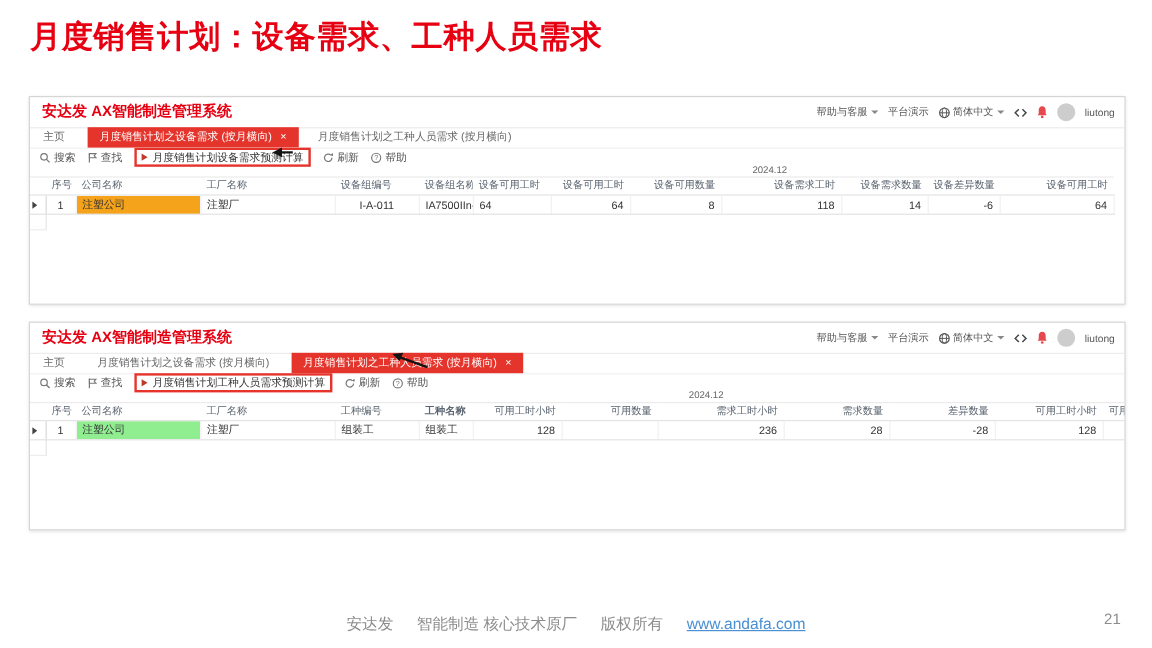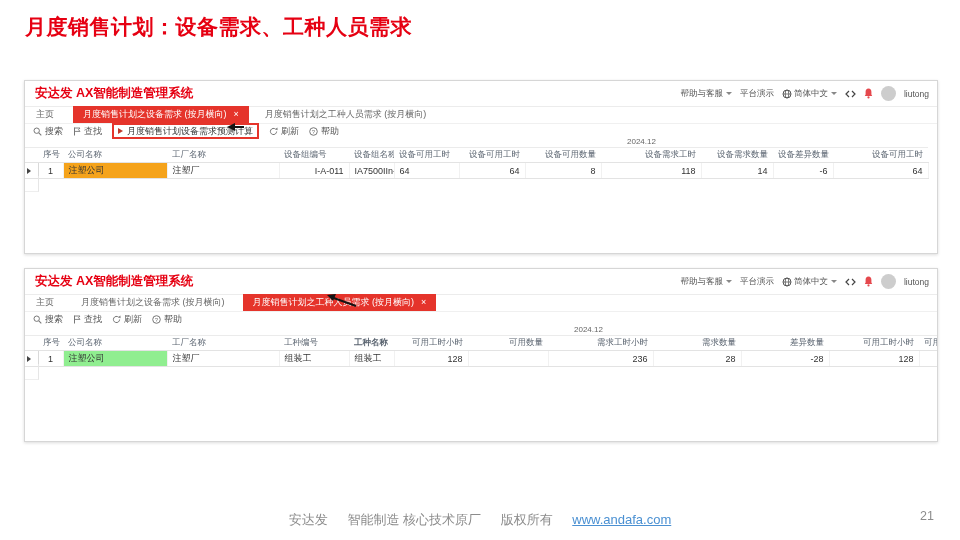--- a/index.html
+++ b/index.html
@@ -1,20 +1,20 @@
 <!DOCTYPE html>
 <html><head>
 <meta charset="utf-8">
 <style>
   html,body{margin:0;padding:0;}
   body{width:960px;height:540px;background:#ffffff;position:relative;overflow:hidden;
        font-family:"Liberation Sans",sans-serif;}
 
   
-  .slide-title{position:absolute;left:25px;top:13px;font-size:21px;font-weight:bold;
+  .slide-title{position:absolute;left:25px;top:13px;font-size:26px;font-weight:bold;
                color:#E60012;letter-spacing:.5px;white-space:nowrap;}
   .slide-footer{position:absolute;left:0;top:511px;width:100%;text-align:center;
                 font-size:13px;color:#8c8c8c;}
   .slide-footer span{margin:0 8px;}
   .footer-link{color:#4A90D2;text-decoration:underline;cursor:pointer;}
   .page-number{position:absolute;right:26px;top:509px;font-size:12.5px;color:#8c8c8c;}
 
   
   .panel{position:absolute;left:24px;width:912px;height:172px;background:#fff;
          border:1px solid #d6d6d6;box-shadow:0 1px 3px rgba(0,0,0,.14);}
@@ -185,21 +185,21 @@
             <th style="text-align: right;">设备需求工时</th>
             <th style="text-align: right;">设备需求数量</th>
             <th style="text-align: right;">设备差异数量</th>
             <th style="text-align: right;">设备可用工时</th>
           </tr>
           <tr class="data-row">
             <td class="gutter" style="text-align: left;"><span class="row-marker"></span></td>
             <td style="text-align: center;">1</td>
             <td style="text-align: left; background: rgb(245, 163, 27);">注塑公司</td>
             <td style="text-align: left;">注塑厂</td>
-            <td style="text-align: right;">I-A-011</td>
+            <td style="text-align: center;">I-A-011</td>
             <td style="text-align: left;">IA7500IIn-J</td>
             <td style="text-align: left;">64</td>
             <td style="text-align: right;">64</td>
             <td style="text-align: right;">8</td>
             <td style="text-align: right;">118</td>
             <td style="text-align: right;">14</td>
             <td style="text-align: right;">-6</td>
             <td style="text-align: right;">64</td>
           </tr>
         </tbody>
@@ -259,20 +259,24 @@
           <line x1="5.8" y1="5.8" x2="8.3" y2="8.3" stroke="#777" stroke-width="1.1"></line>
         </svg>
       <span>搜索</span>
       </span>
     <span class="tool">
       <svg class="icon" width="8" height="9" viewBox="0 0 8 9">
           <line x1="1.5" y1="0.5" x2="1.5" y2="8.5" stroke="#777" stroke-width="1"></line>
           <path d="M1.5 1 L7 1 L5.5 2.7 L7 4.4 L1.5 4.4 Z" fill="none" stroke="#777" stroke-width=".9"></path>
         </svg>
       <span>查找</span>
+      </span>
+    <span class="action-btn">
+      <span class="play-icon"></span>
+      <span>月度销售计划工种人员需求预测计算</span>
       </span>
     <span class="tool">
       <svg class="icon" width="9" height="9" viewBox="0 0 9 9">
           <path d="M7.6 4.5 a3.1 3.1 0 1 1 -1 -2.3" fill="none" stroke="#777" stroke-width="1"></path>
           <polygon points="8.4,0.6 8.6,3.2 6.1,2.2" fill="#777"></polygon>
         </svg>
       <span>刷新</span>
       </span>
     <span class="tool">
       <svg class="icon" width="9" height="9" viewBox="0 0 9 9">

